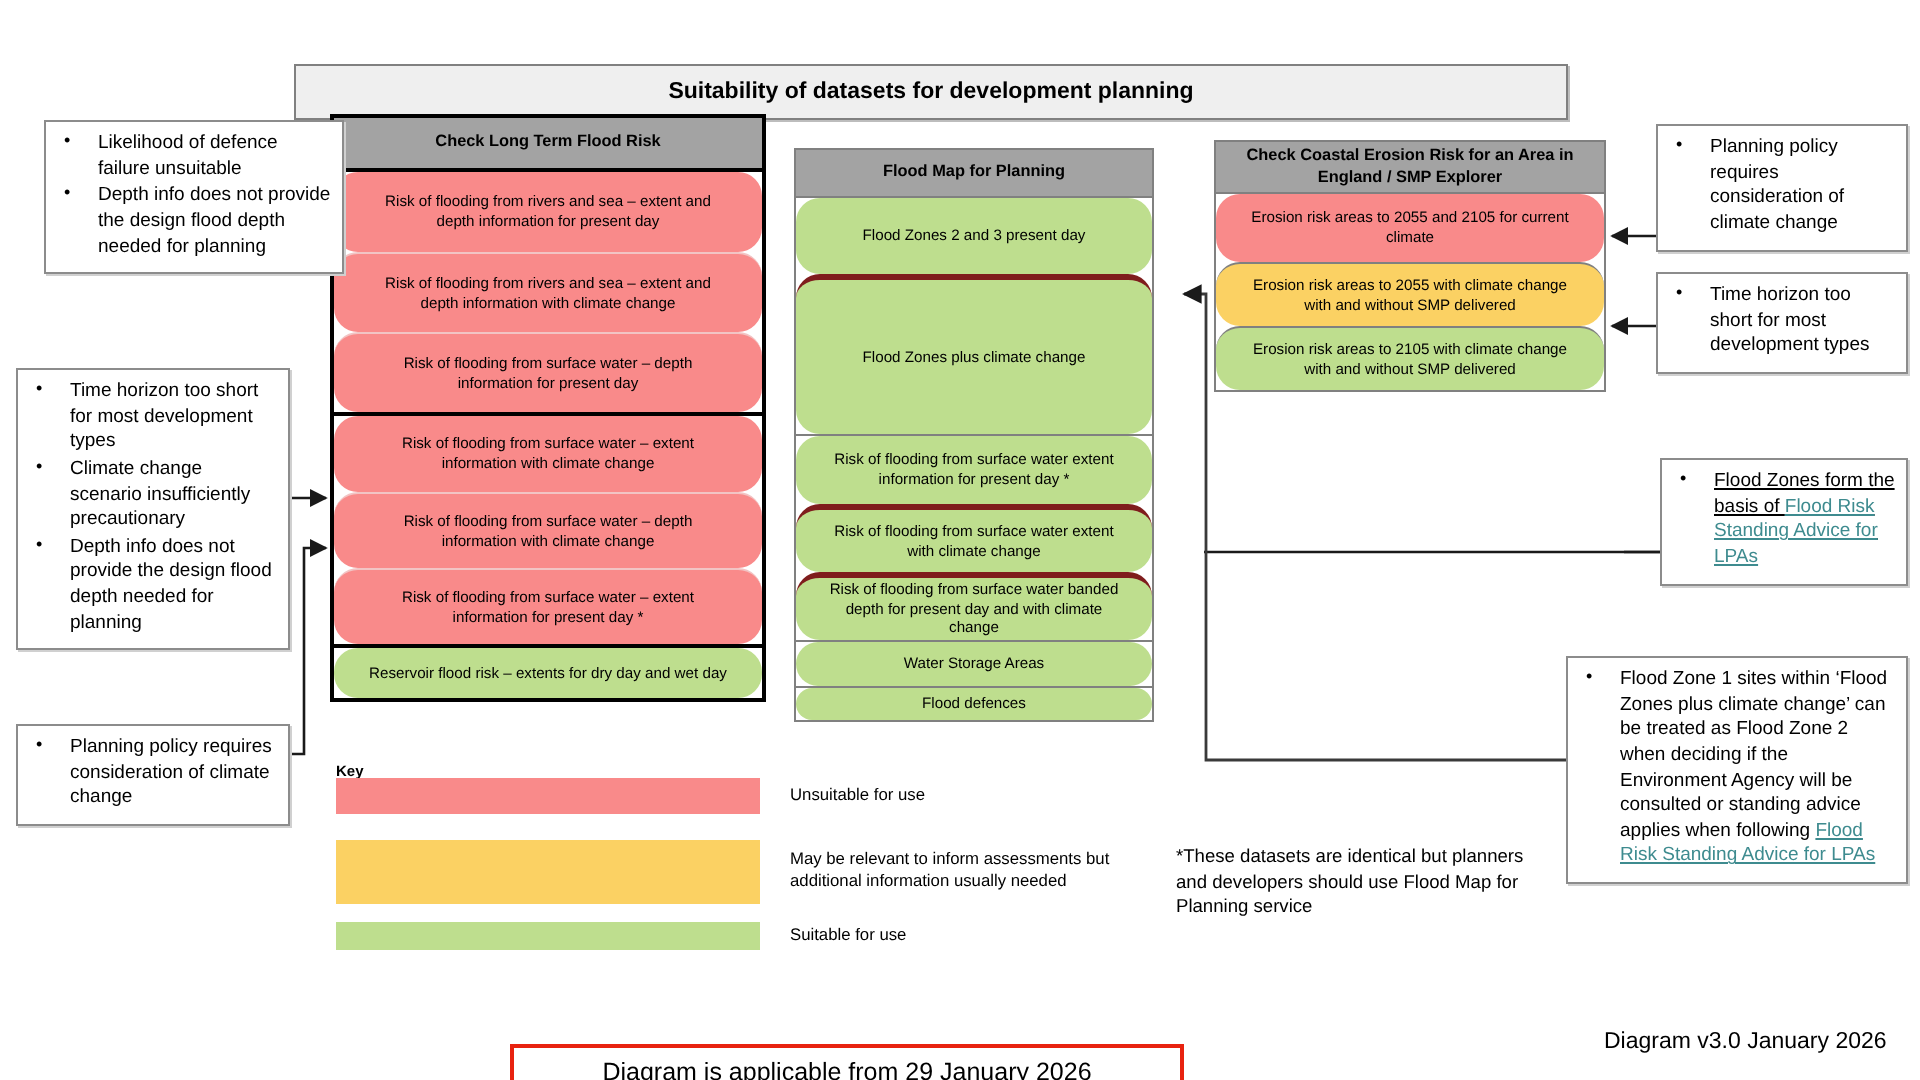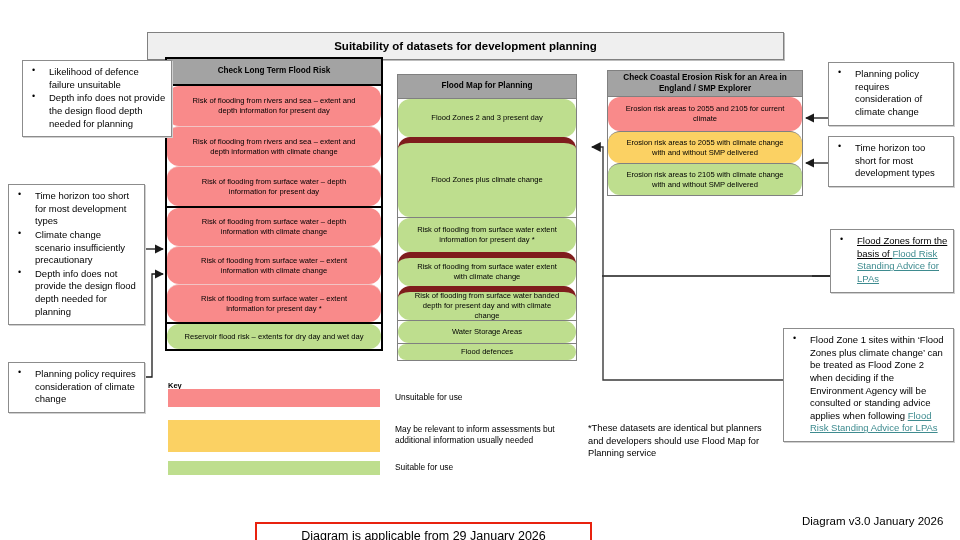--- a/index.html
+++ b/index.html
@@ -62,21 +62,21 @@
   #col-ltfr .cell + .cell { border-top: 1px solid #f2c4c4; }
 
   
   #col-fmp { left: 397px; top: 74px; width: 180px; }
   #col-fmp .col-header { height: 25px; border: 1px solid #808080; }
   #col-fmp .group {
     border-left: 1px solid #808080;
     border-right: 1px solid #808080;
     border-bottom: 1px solid #808080;
   }
-  #col-fmp .cell + .cell { border-top: 6px solid #7f1d1d; }
+  #col-fmp .cell + .cell { border-top: 3px solid #7f1d1d; }
 
   
   #col-ce { left: 607px; top: 70px; width: 196px; }
   #col-ce .col-header { height: 27px; border: 1px solid #808080; }
   #col-ce .group {
     border-left: 1px solid #808080;
     border-right: 1px solid #808080;
     border-bottom: 1px solid #808080;
   }
   #col-ce .cell + .cell { border-top: 1px solid #808080; }
@@ -169,22 +169,22 @@
 </div>
 
 <div class="abs column" id="col-ltfr">
   <div class="col-header">Check Long Term Flood Risk</div>
   <div class="group grp-red">
     <div class="cell red" style="height:40px">Risk of flooding from rivers and sea – extent and depth information for present day</div>
     <div class="cell red" style="height:40px">Risk of flooding from rivers and sea – extent and depth information with climate change</div>
     <div class="cell red" style="height:40px">Risk of flooding from surface water – depth information for present day</div>
   </div>
   <div class="group grp-red">
+    <div class="cell red" style="height:38px">Risk of flooding from surface water – extent information with climate change</div>
     <div class="cell red" style="height:38px">Risk of flooding from surface water – depth information with climate change</div>
-    <div class="cell red" style="height:38px">Risk of flooding from surface water – extent information with climate change</div>
     <div class="cell red" style="height:38px">Risk of flooding from surface water – extent information for present day *</div>
   </div>
   <div class="group grp-green">
     <div class="cell green" style="height:25px">Reservoir flood risk – extents for dry day and wet day</div>
   </div>
 </div>
 
 <div class="abs column" id="col-fmp">
   <div class="col-header">Flood Map for Planning</div>
   <div class="group">

